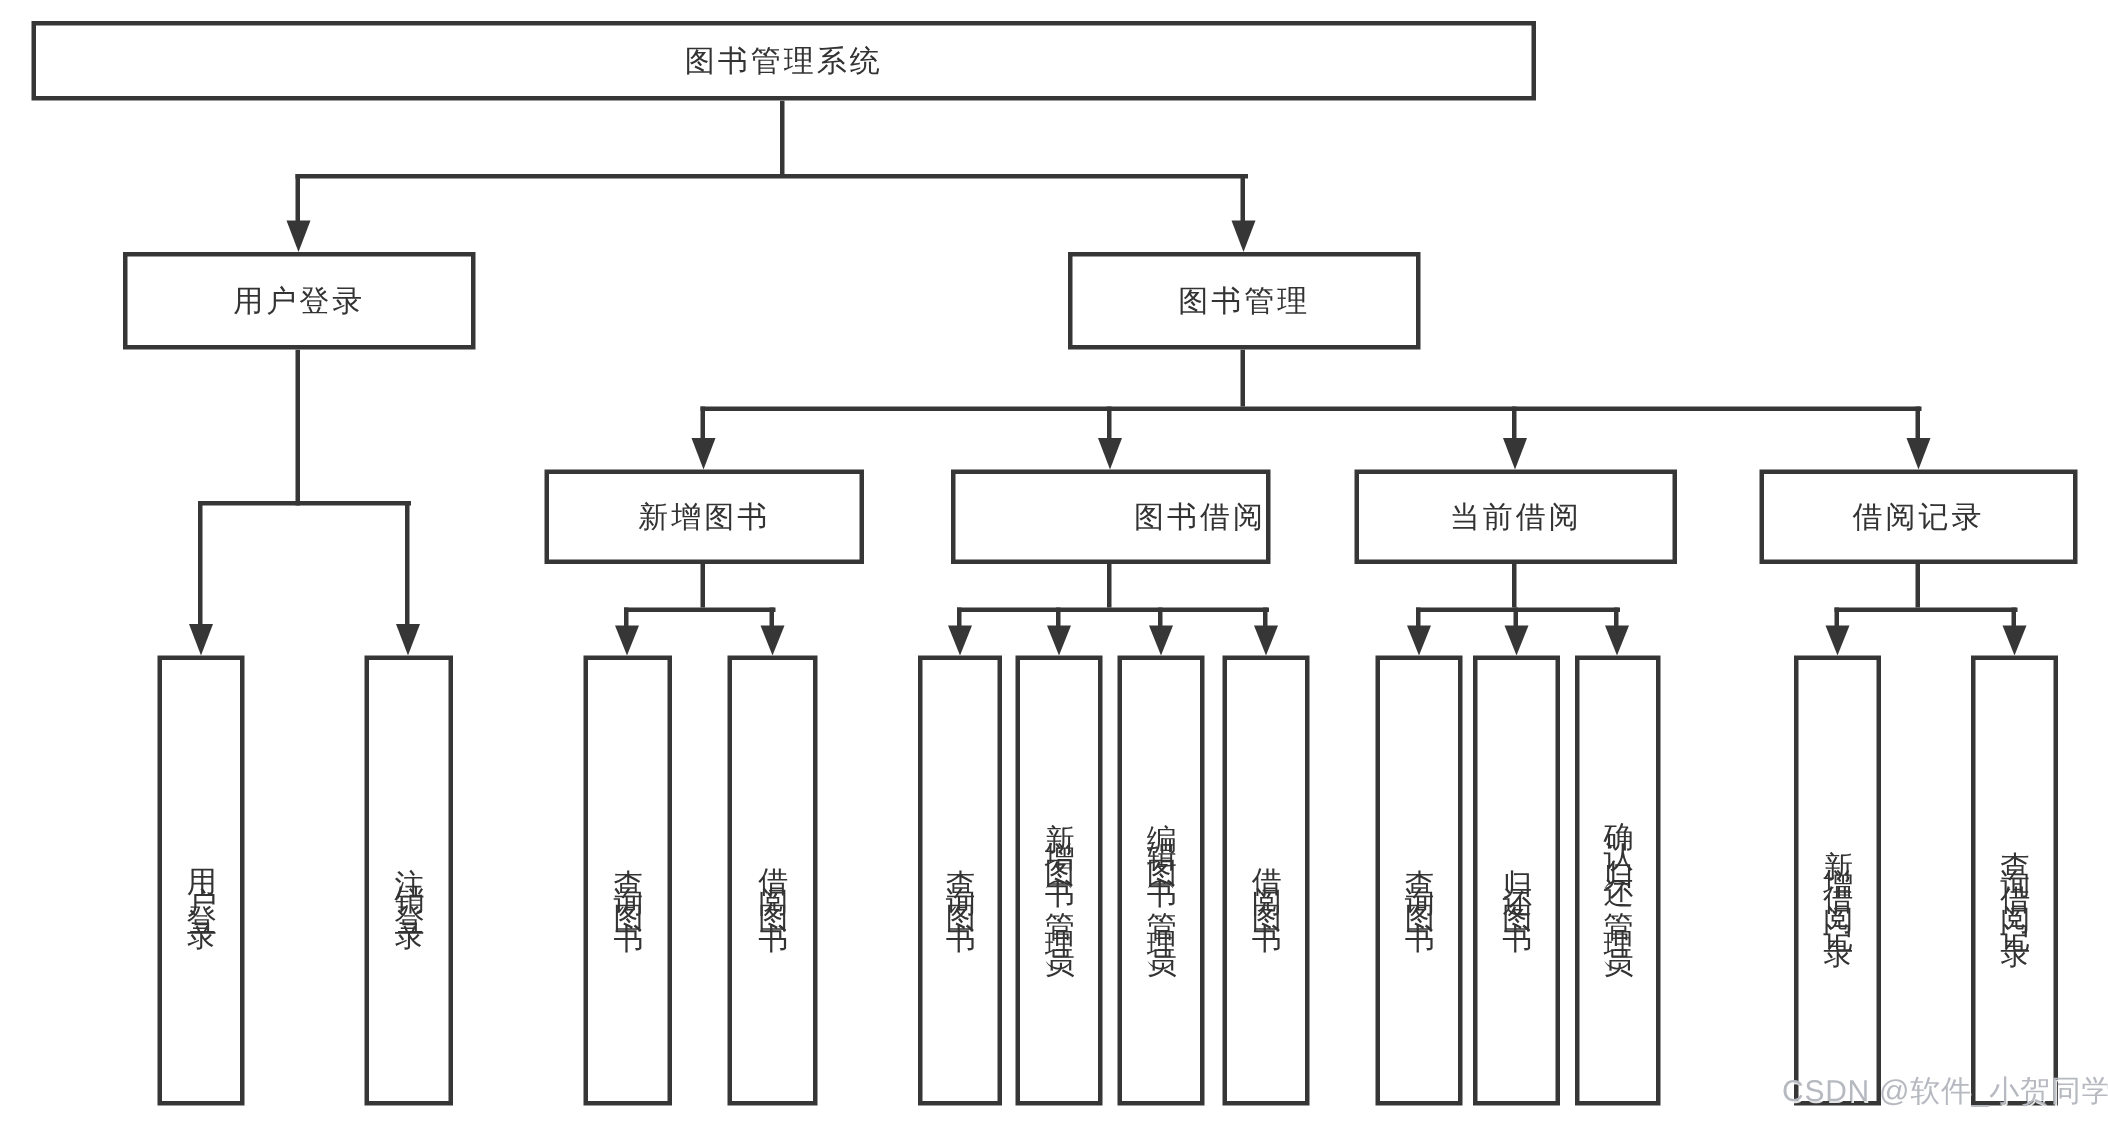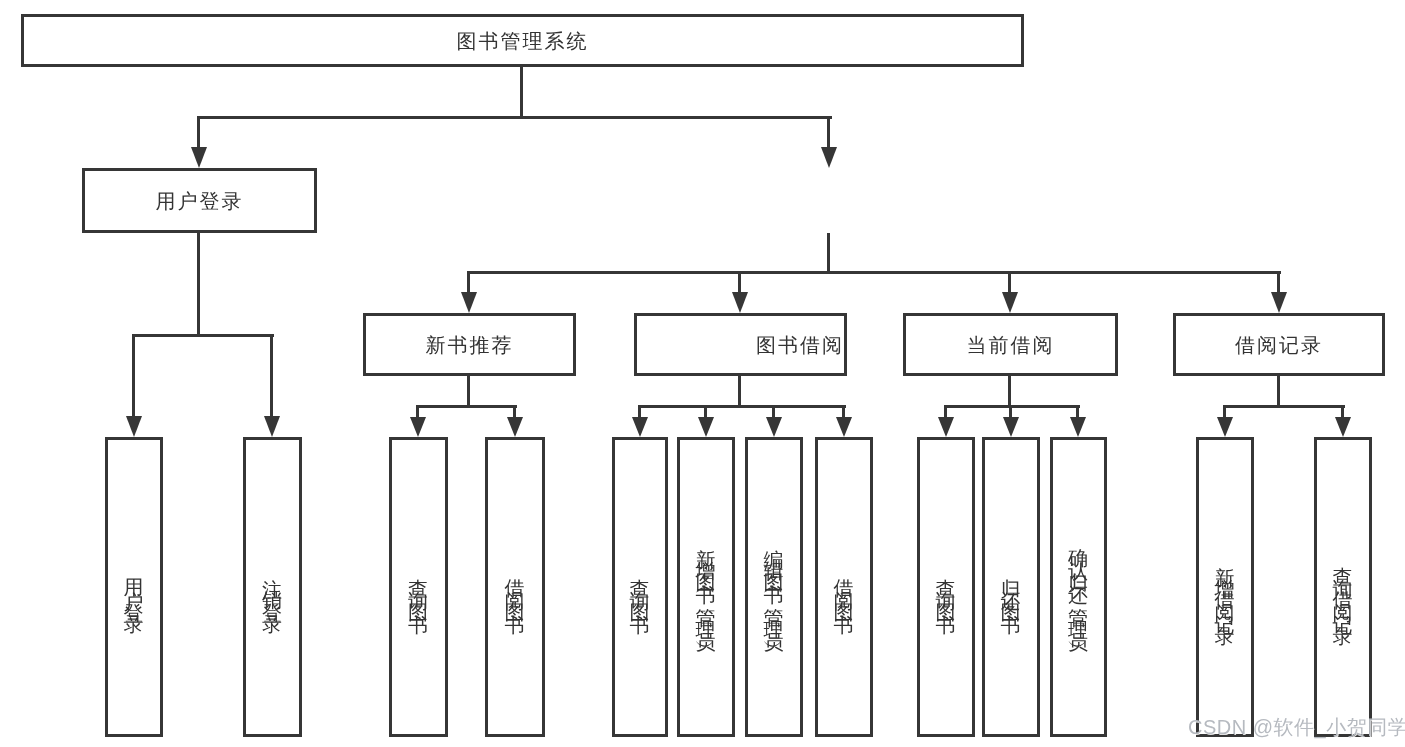--- a/index.html
+++ b/index.html
@@ -47,41 +47,44 @@
   <div class="vline" style="left:520px;top:67px;height:49px;"></div>
   <div class="hline" style="left:197px;top:116px;width:635px;"></div>
   <div class="vline" style="left:197px;top:116px;height:32px;"></div>
   <div class="arrow" style="left:191px;top:147px;"></div>
   <div class="vline" style="left:827px;top:116px;height:32px;"></div>
   <div class="arrow" style="left:821px;top:147px;"></div>
 
   <div class="box hbox" style="left:82px;top:168px;width:235px;height:65px;">
     <span>用户登录</span>
   </div>
+  <div class="box hbox" style="left:712px;top:168px;width:235px;height:65px;">
+    <span>图书管理</span>
+  </div>
 
   <div class="vline" style="left:197px;top:233px;height:104px;"></div>
   <div class="hline" style="left:132px;top:334px;width:142px;"></div>
   <div class="vline" style="left:132px;top:334px;height:83px;"></div>
   <div class="arrow" style="left:126px;top:416px;"></div>
   <div class="vline" style="left:270px;top:334px;height:83px;"></div>
   <div class="arrow" style="left:264px;top:416px;"></div>
 
   <div class="vline" style="left:827px;top:233px;height:38px;"></div>
   <div class="hline" style="left:467px;top:271px;width:814px;"></div>
   <div class="vline" style="left:467px;top:271px;height:22px;"></div>
   <div class="arrow" style="left:461px;top:292px;"></div>
   <div class="vline" style="left:738px;top:271px;height:22px;"></div>
   <div class="arrow" style="left:732px;top:292px;"></div>
   <div class="vline" style="left:1008px;top:271px;height:22px;"></div>
   <div class="arrow" style="left:1002px;top:292px;"></div>
   <div class="vline" style="left:1277px;top:271px;height:22px;"></div>
   <div class="arrow" style="left:1271px;top:292px;"></div>
 
   <div class="box hbox" style="left:363px;top:313px;width:213px;height:63px;">
-    <span>新书推荐</span>
+    <span>新增图书</span>
   </div>
   <div class="box hbox" style="left:634px;top:313px;width:213px;height:63px;justify-content:flex-end;">
     <span>图书借阅</span>
   </div>
   <div class="box hbox" style="left:1173px;top:313px;width:212px;height:63px;">
     <span>借阅记录</span>
   </div>
   <div class="box hbox" style="left:903px;top:313px;width:215px;height:63px;">
     <span>当前借阅</span>
   </div>

